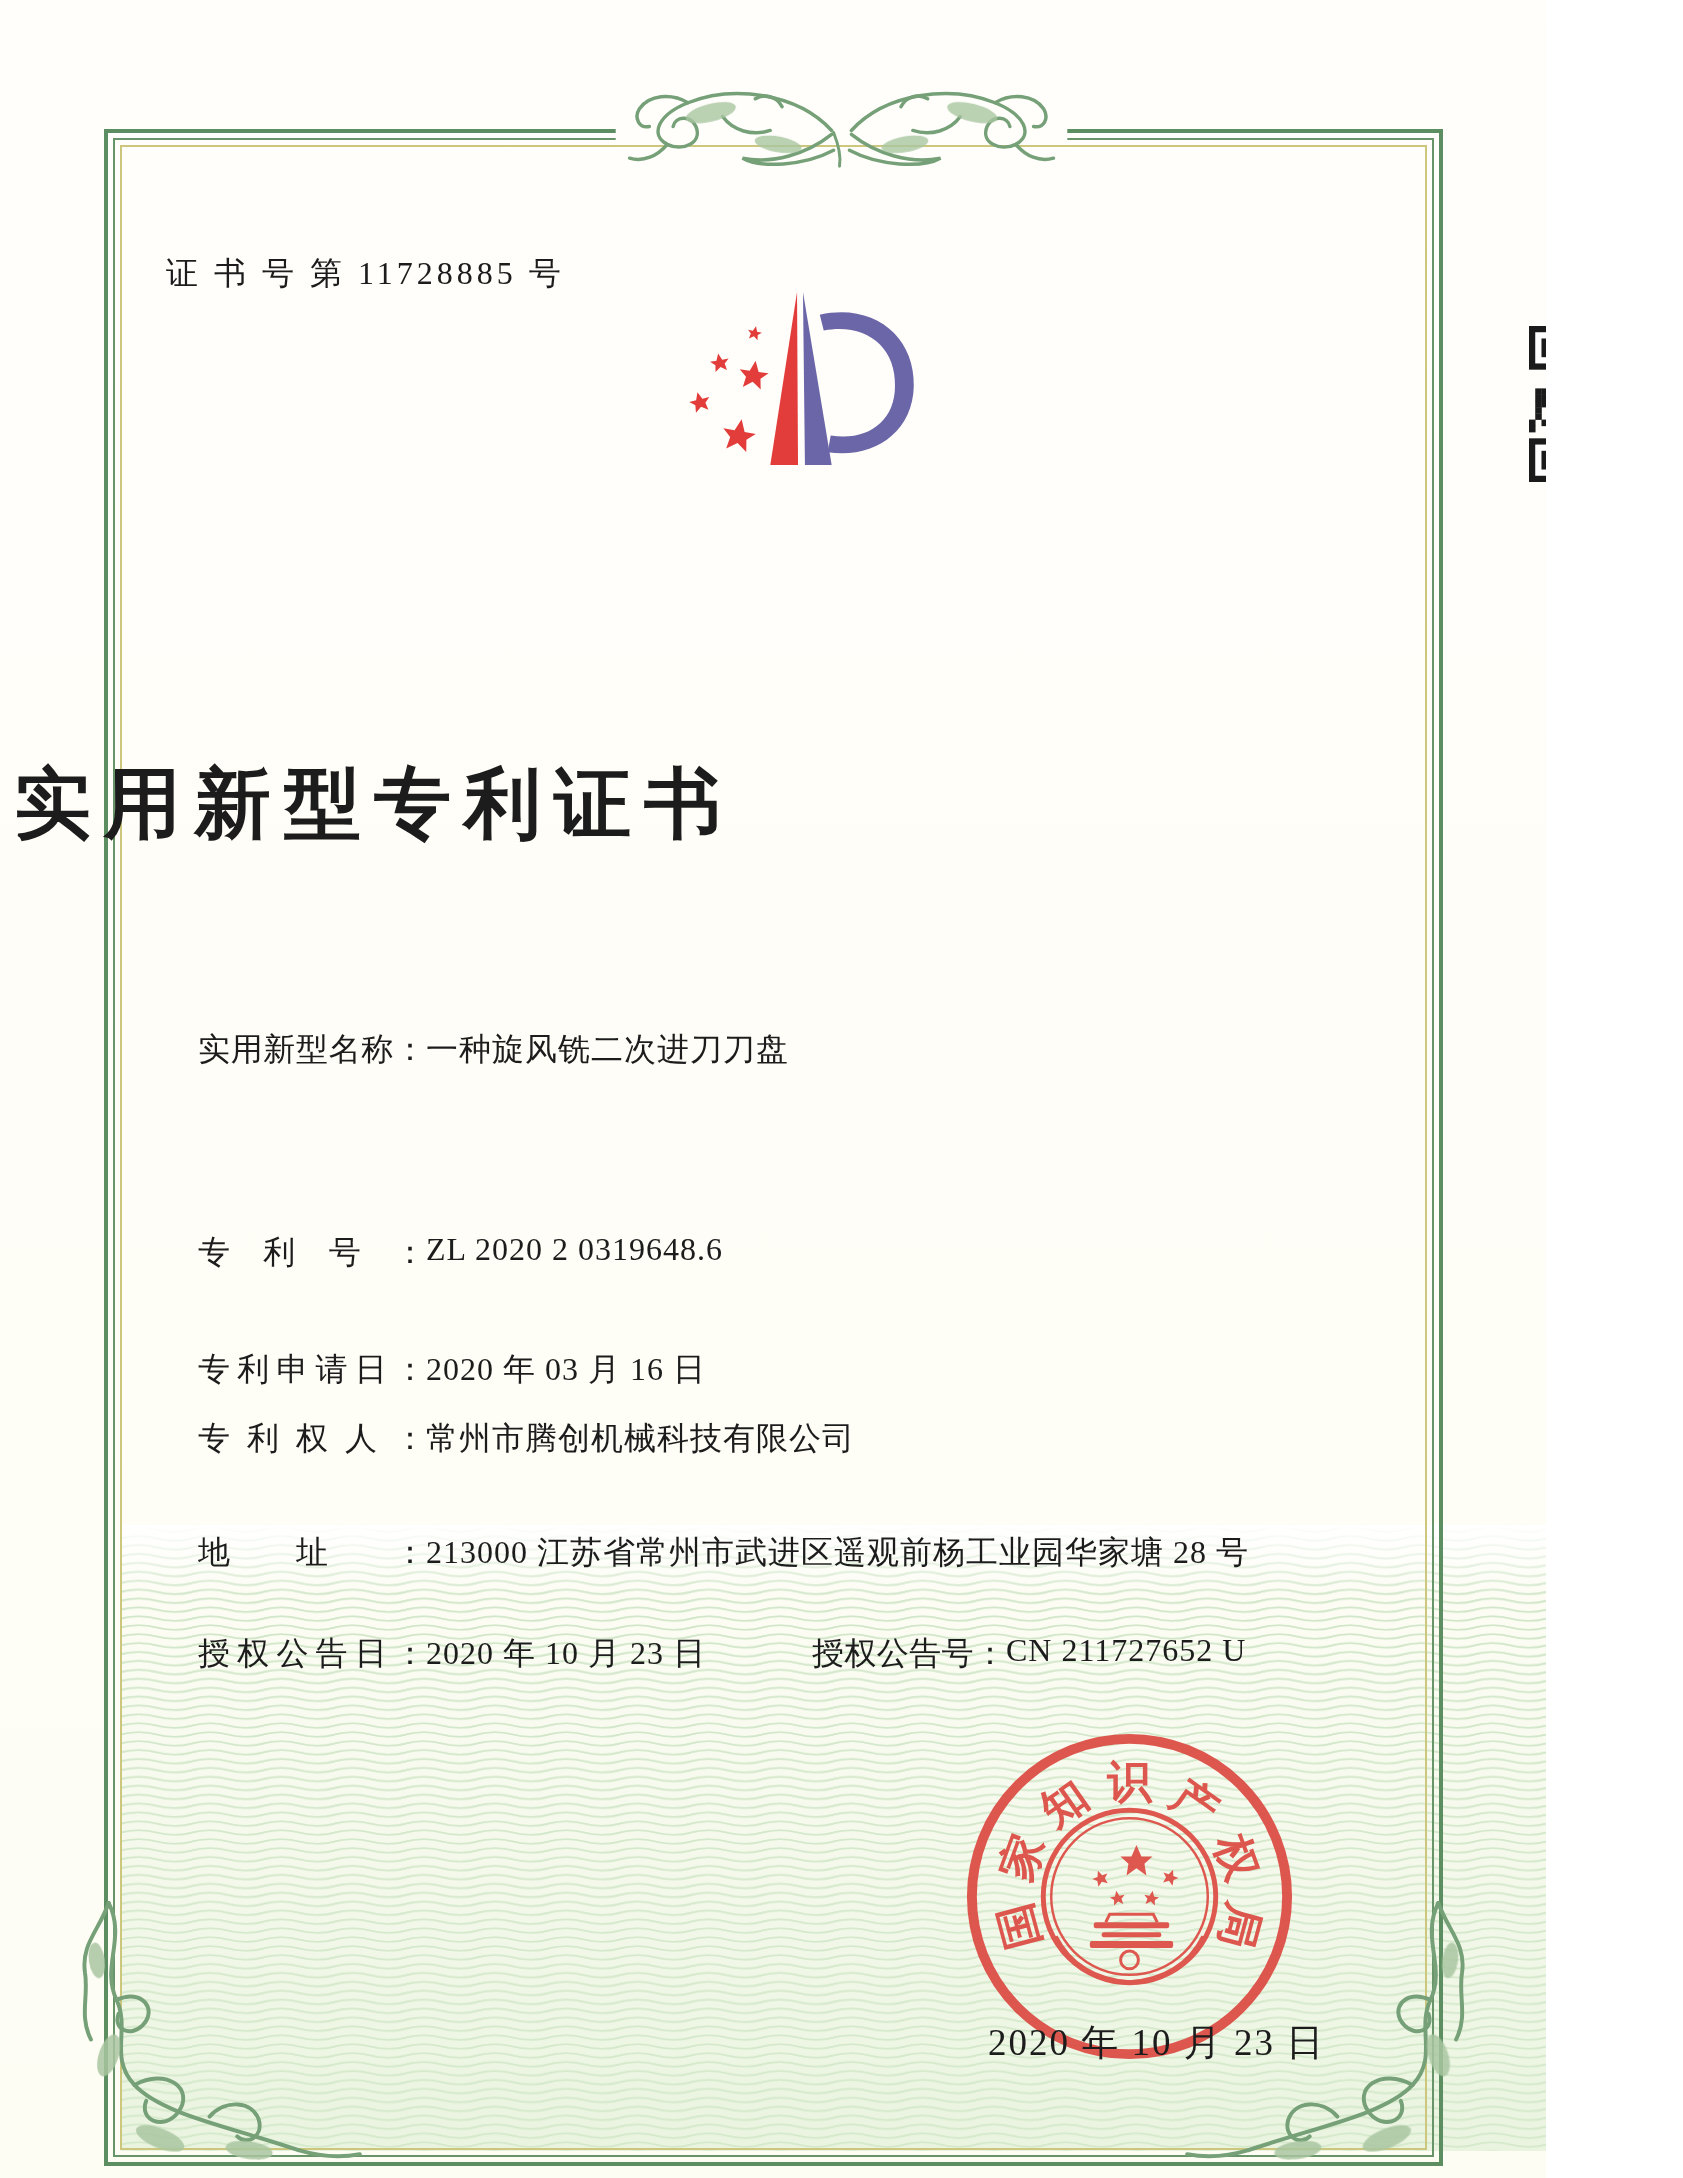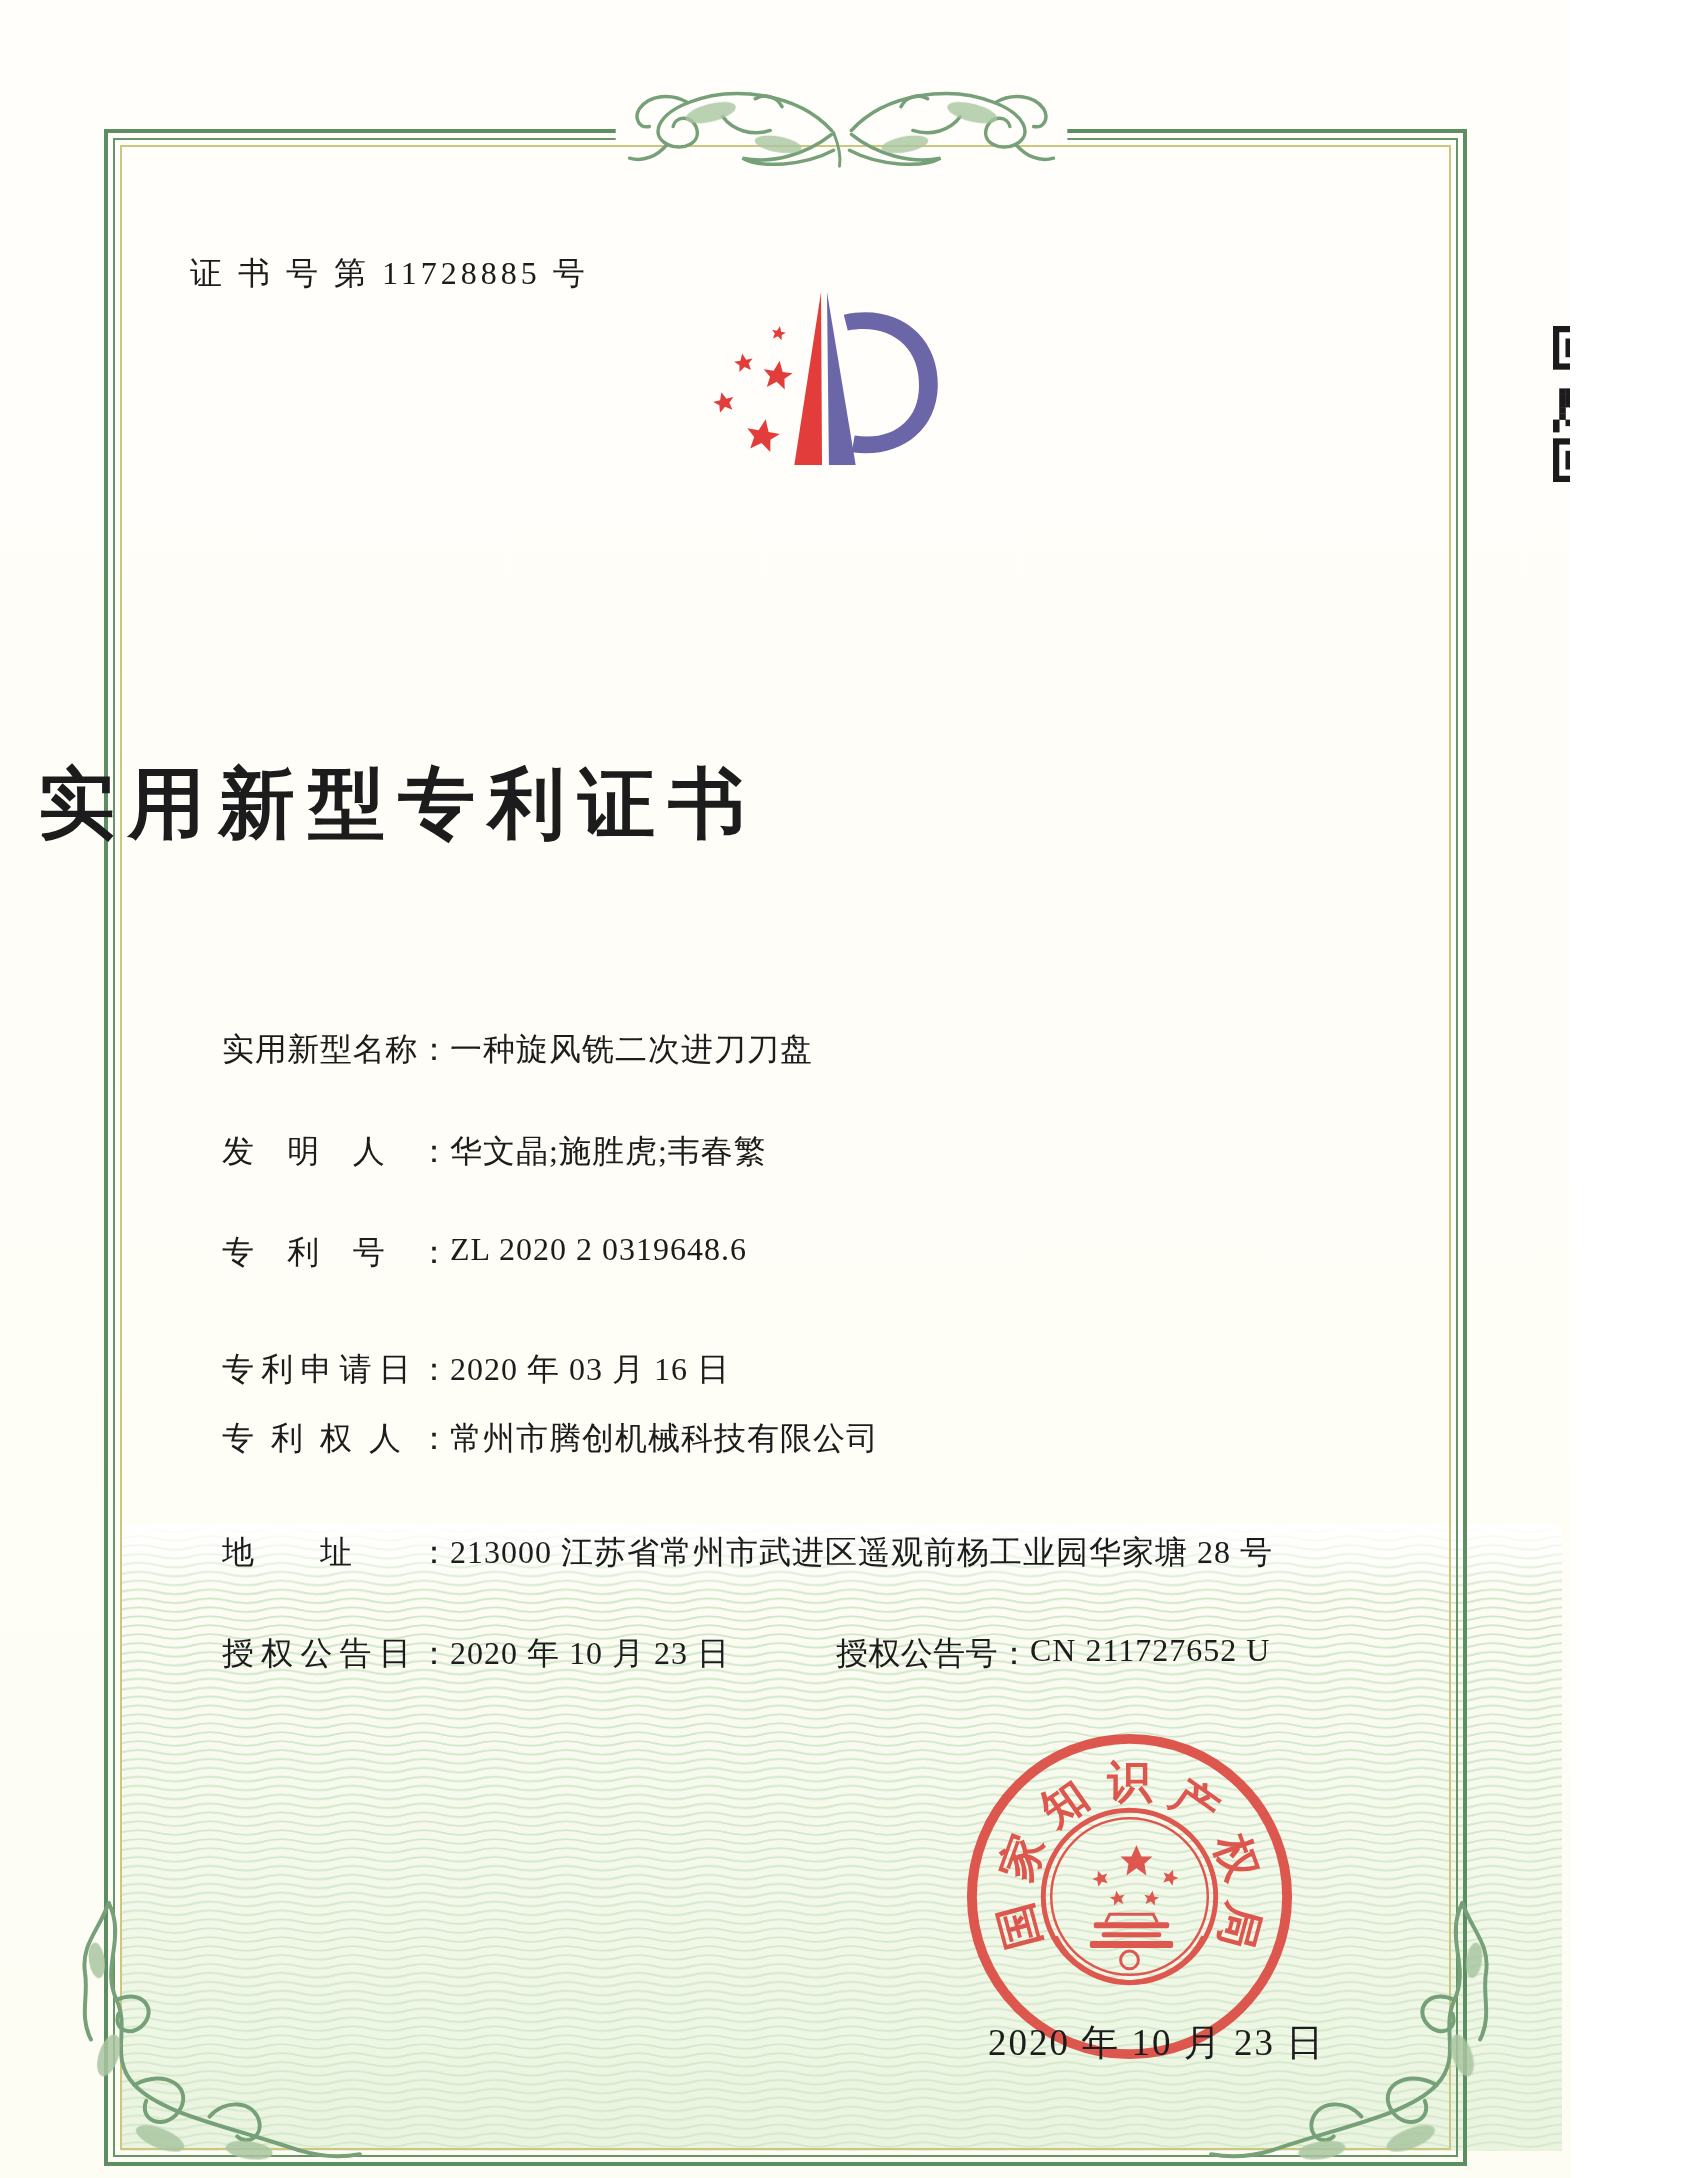--- a/index.html
+++ b/index.html
@@ -1,19 +1,19 @@
 <!DOCTYPE html>
 <html><head>
 <meta charset="utf-8">
 <style>
   html,body{margin:0;padding:0;background:#ffffff;}
   .page{
     position:relative;width:1546px;height:2178px;overflow:hidden;
     background:linear-gradient(180deg,#fffefb 0%,#fffdf7 50%,#fdfdf4 100%);
-    font-family:"Liberation Serif","DejaVu Serif",serif;color:#1c1c1c;padding-left:24px;
+    font-family:"Liberation Serif","DejaVu Serif",serif;color:#1c1c1c;
   }
   
   .frame-a{position:absolute;left:104px;top:129px;right:103px;bottom:12px;border:4px solid #5d8e61;}
   .frame-b{position:absolute;left:113px;top:138px;right:112px;bottom:21px;border:2px solid #679468;}
   .frame-c{position:absolute;left:120px;top:145px;right:119px;bottom:28px;border:2px solid #cdc77e;}
   
   .certno{position:absolute;left:166px;top:252px;font-size:32px;letter-spacing:4px;}
   .logo{position:absolute;left:681px;top:241px;width:238px;height:188px;}
   .qr{position:absolute;left:1287px;top:250px;width:156px;height:156px;}
   .title{position:absolute;left:787px;top:517px;transform:translateX(-50%);
@@ -330,21 +330,20 @@
       <rect x="6.32" y="120.08000000000001" width="31.6" height="31.6" fill="#ffffff"></rect>
       <rect x="12.64" y="126.4" width="18.96" height="18.96" fill="#1b1b1b"></rect>
     </svg>
 
   
   <div class="title z">实用新型专利证书</div>
 
   
   <div class="fields z">
     <div class="frow" style="top:0"><span class="flabel">实用新型名称：</span><span class="fvalue">一种旋风铣二次进刀刀盘</span></div>
-    <div class="frow" style="top:102px"><span class="flabel">发明人：</span><span class="fvalue">华文晶;施胜虎;韦春繁</span></div>
     <div class="frow" style="top:203px"><span class="flabel">专利号：</span><span class="fvalue">ZL 2020 2 0319648.6</span></div>
     <div class="frow" style="top:320px"><span class="flabel">专利申请日：</span><span class="fvalue">2020 年 03 月 16 日</span></div>
     <div class="frow" style="top:389px"><span class="flabel">专利权人：</span><span class="fvalue">常州市腾创机械科技有限公司</span></div>
     <div class="frow" style="top:503px"><span class="flabel">地址：</span><span class="fvalue">213000 江苏省常州市武进区遥观前杨工业园华家塘 28 号</span></div>
     <div class="frow" style="top:604px">
       <span class="flabel">授权公告日：</span><span class="fvalue">2020 年 10 月 23 日</span>
       <span class="grant2"><span class="flabel">授权公告号：</span><span class="fvalue">CN 211727652 U</span></span>
     </div>
   </div>
 

